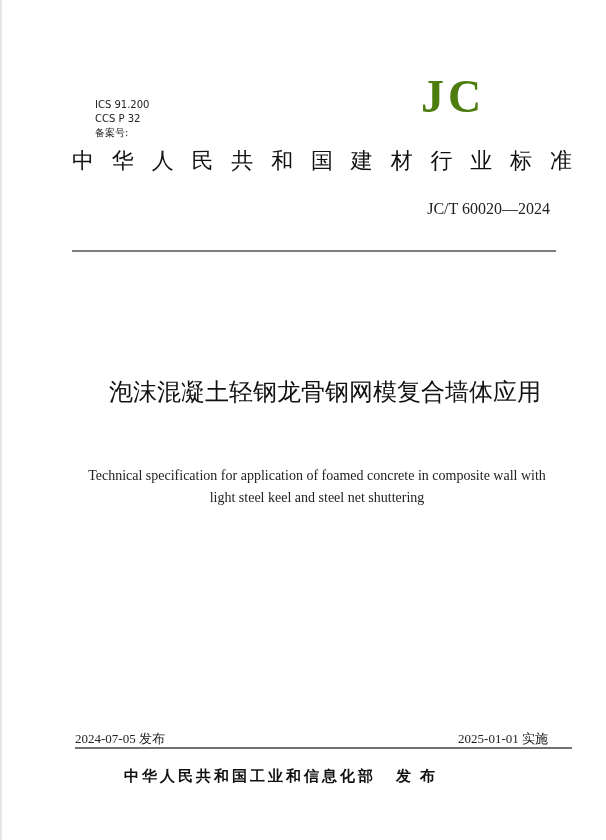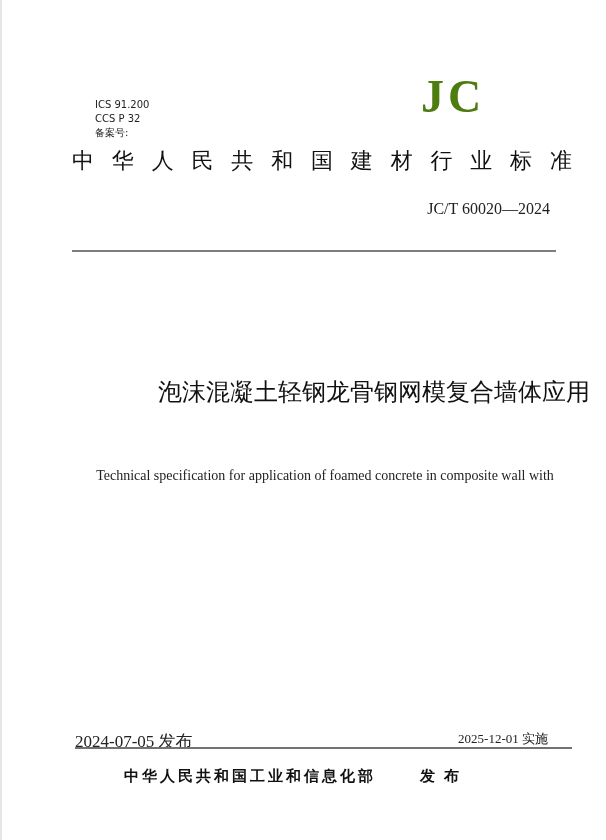--- a/index.html
+++ b/index.html
@@ -26,44 +26,44 @@
     display: flex; justify-content: space-between;
   }
   .std-no {
     position: absolute; right: 56px; top: 200px;
     font-family: "Liberation Serif", serif; font-size: 16px; color: #222;
   }
   .rule-top {
     position: absolute; left: 72px; top: 250px; width: 484px; height: 2px; background: #7a7f80;
   }
   .title-cn {
-    position: absolute; left: 60px; top: 375px; width: 530px; text-align: right;
+    position: absolute; left: 60px; top: 375px; width: 530px; text-align: center;
     font-family: Liberation Serif, serif; font-size: 24px; line-height: 34px; color: #111;
   }
   .title-en {
-    position: absolute; left: 60px; top: 465px; width: 530px; text-align: center;
+    position: absolute; left: 52px; top: 465px; width: 530px; text-align: center;
     font-family: "Liberation Serif", serif; font-size: 14px; line-height: 22px; color: #222;
   }
   .date-left {
     position: absolute; left: 75px; top: 730px;
-    font-family: "Liberation Serif", serif; font-size: 17px; color: #222;
+    font-family: "Liberation Serif", serif; font-size: 13px; color: #222;
   }
   .date-right {
     position: absolute; right: 58px; top: 730px;
     font-family: "Liberation Serif", serif; font-size: 13px; color: #222;
   }
   .rule-bottom {
     position: absolute; left: 75px; top: 747px; width: 497px; height: 1.5px; background: #6e7373;
   }
   .publisher {
     position: absolute; left: 124px; top: 767px;
     font-family: "DejaVu Sans", sans-serif; font-weight: bold; font-size: 15px; color: #111;
     letter-spacing: 3px; white-space: nowrap;
   }
-  .publisher .pub-action { margin-left: 44px; letter-spacing: 9px; text-align: right; }
+  .publisher .pub-action { margin-left: 20px; letter-spacing: 9px; text-align: right; }
 </style>
 </head>
 <body>
 
 <div class="page-edge"></div>
 
 <div class="meta">
   <div>ICS 91.200</div>
   <div>CCS P 32</div>
   <div>备案号:</div>
@@ -90,21 +90,22 @@
 <div class="std-no">JC/T 60020—2024</div>
 
 <div class="rule-top"></div>
 
 <div class="title-cn">
   <div>泡沫混凝土轻钢龙骨钢网模复合墙体应用</div>
 </div>
 
 <div class="title-en">
   <div>Technical specification for application of foamed concrete in composite wall with</div>
+  <div>light steel keel and steel net shuttering</div>
 </div>
 
 <div class="date-left">2024-07-05 发布</div>
-<div class="date-right">2025-12-01 实施</div>
+<div class="date-right">2025-01-01 实施</div>
 <div class="rule-bottom"></div>
 
 <div class="publisher">
   <span>中华人民共和国工业和信息化部</span><span class="pub-action">发布</span>
 </div>
 
 </body></html>

